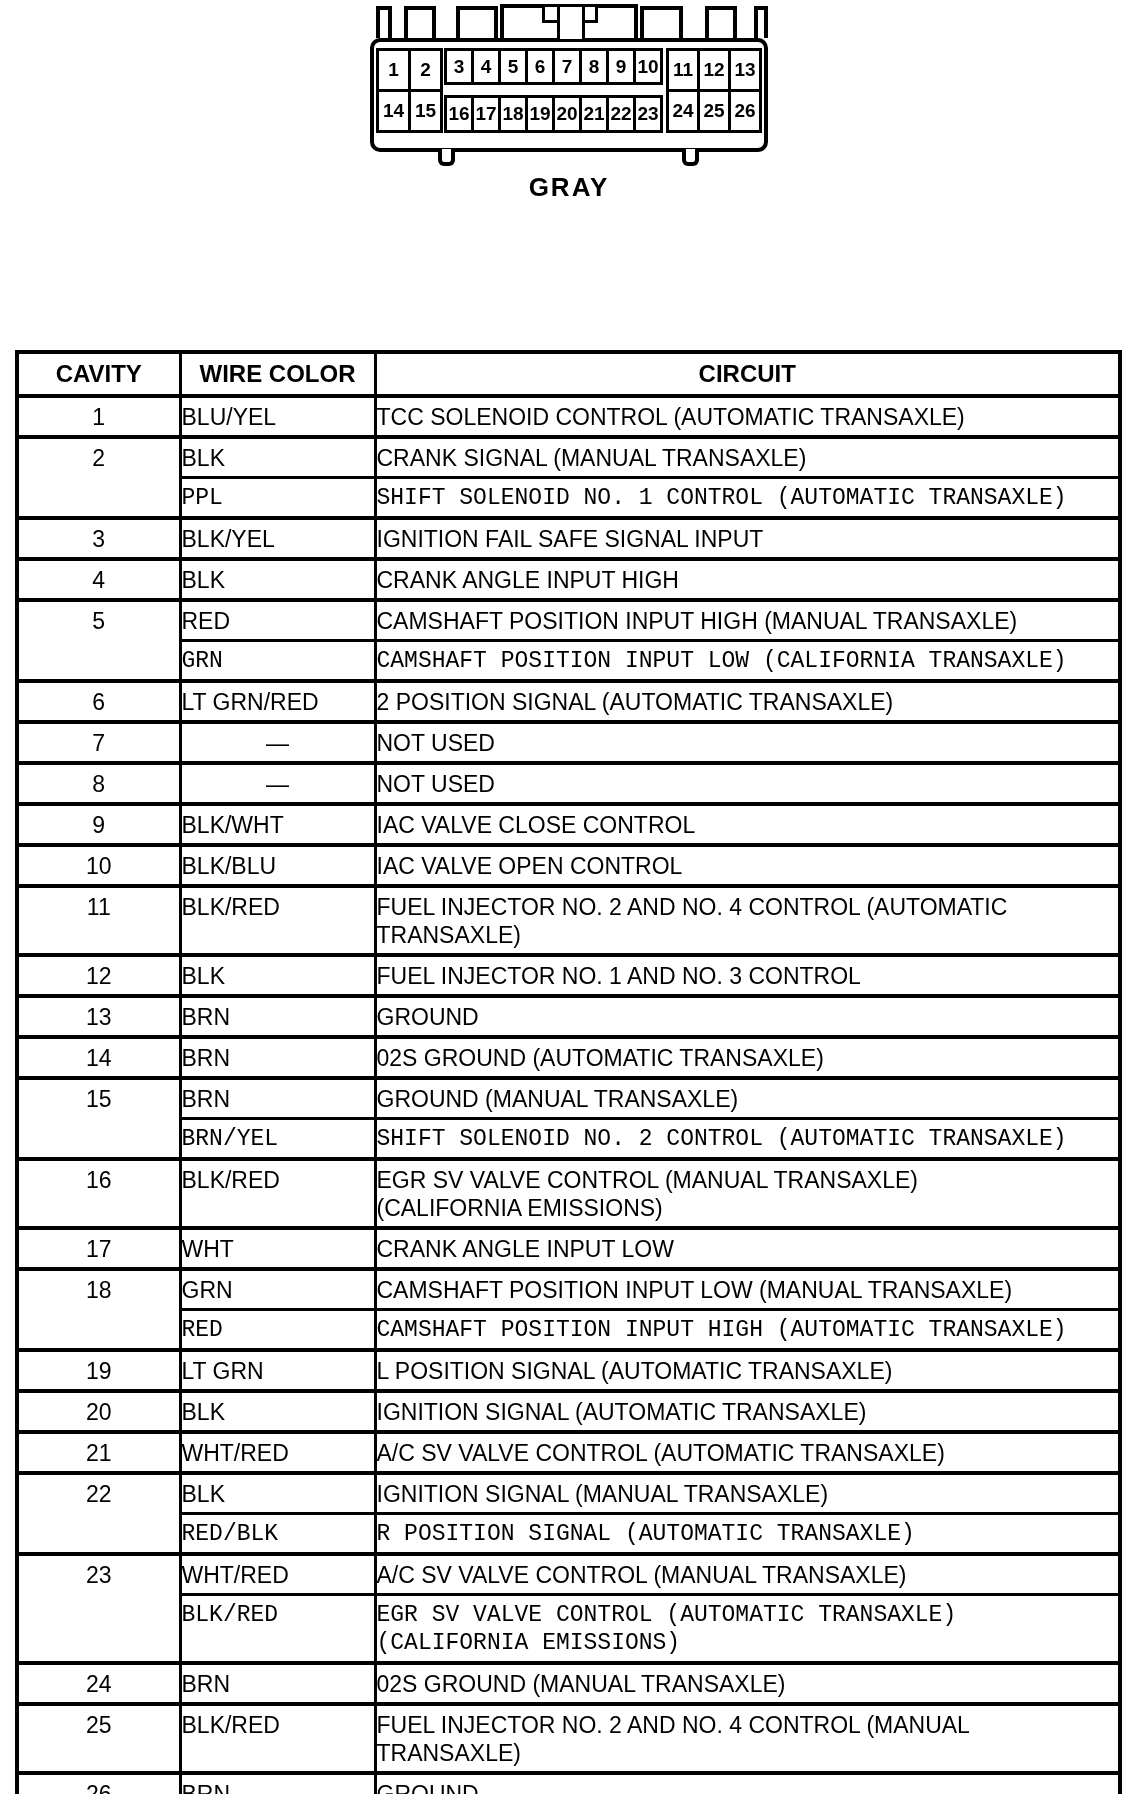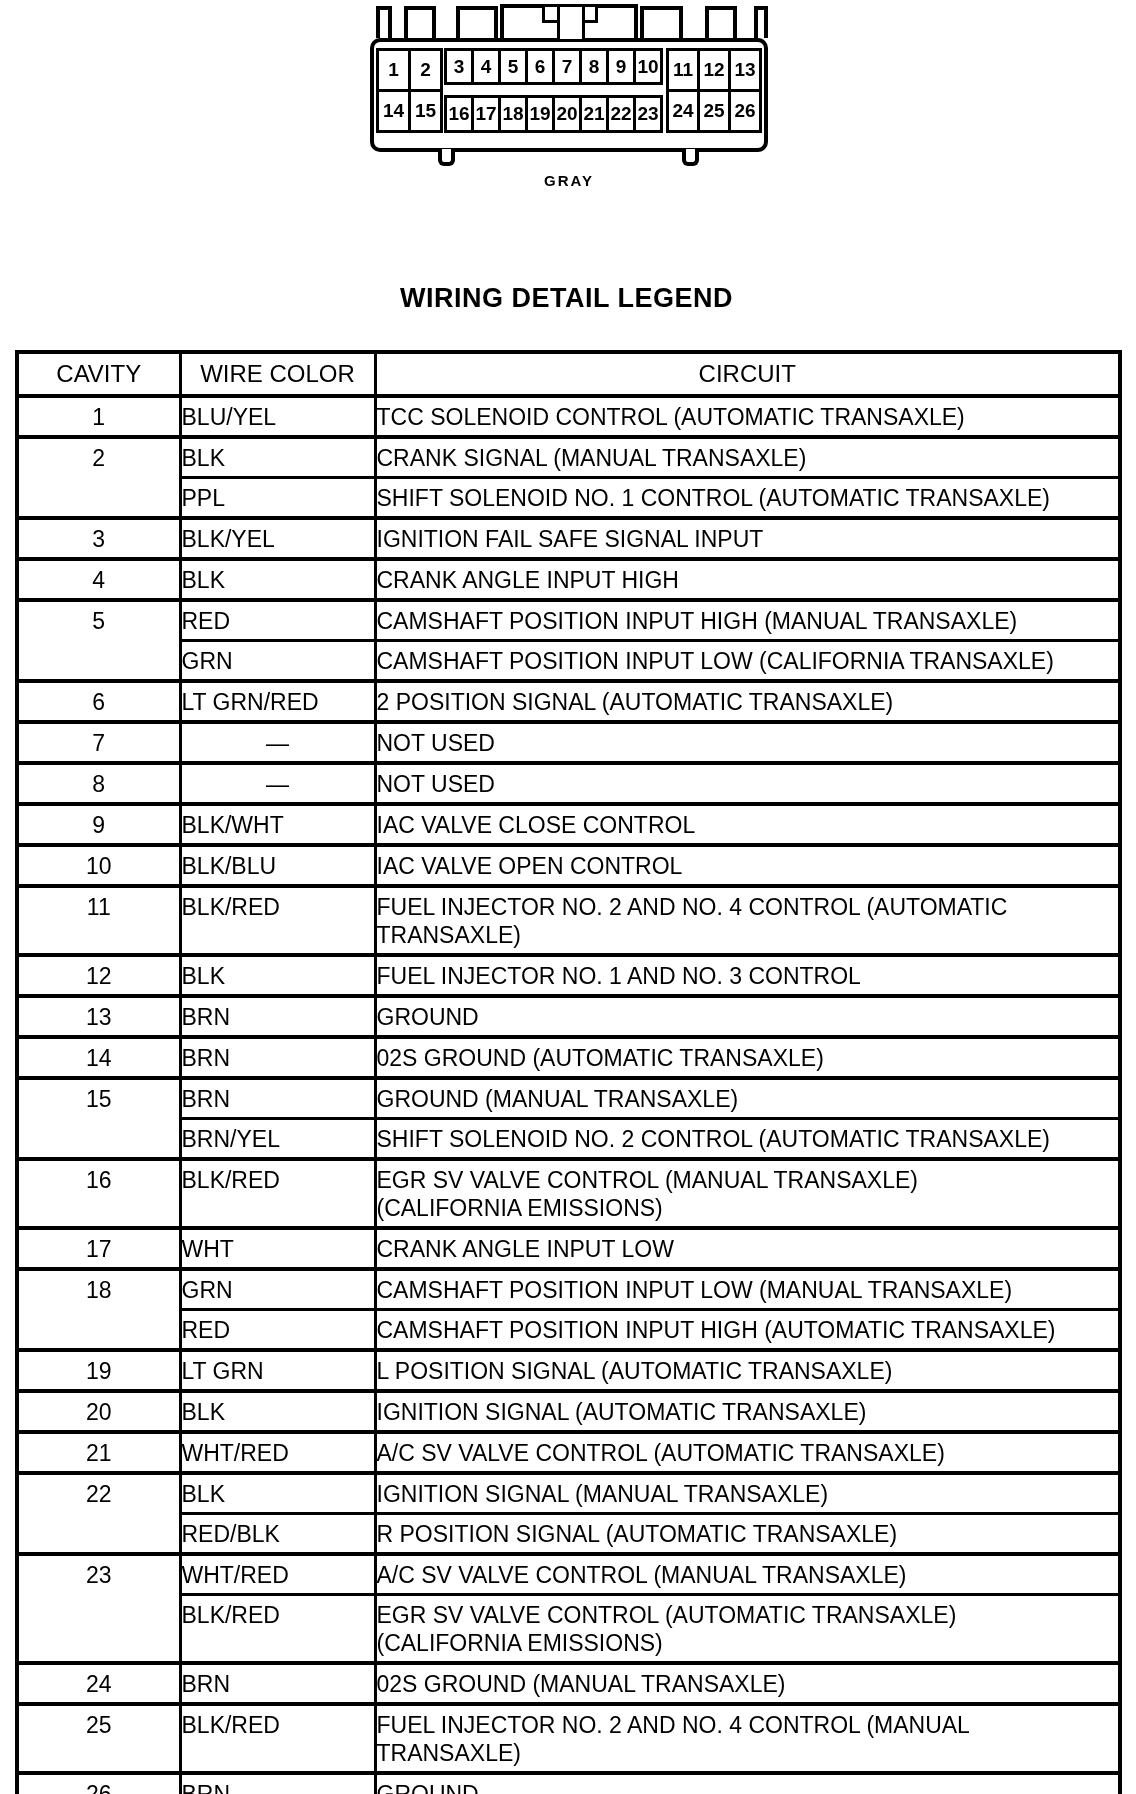--- a/index.html
+++ b/index.html
@@ -34,50 +34,50 @@
   }
   .pin-grid {
     position:absolute; display:grid; background:#000; gap:3px; padding:3px; z-index:6;
   }
   .pin {
     background:#fff; display:flex; align-items:center; justify-content:center;
     font-size:19px; font-weight:bold;
   }
   .conn-label {
     position:absolute; left:370px; top:172px; width:398px; text-align:center;
-    font-size:15px; font-weight:bold; letter-spacing:2px;
+    font-size:26px; font-weight:bold; letter-spacing:2px;
   }
 
   
   .legend-title {
     position:absolute; left:15px; top:283px; width:1103px; text-align:center;
     font-size:27px; font-weight:bold; letter-spacing:0.5px;
   }
   table.legend {
     position:absolute; left:15px; top:350px; width:1103px;
     border-collapse:collapse; table-layout:fixed;
     border:4px solid #000;
     font-size:23px;
   }
   table.legend col.c-cav   { width:163px; }
   table.legend col.c-color { width:195px; }
   table.legend col.c-circ  { width:745px; }
   table.legend th {
-    border-bottom:4px solid #000; font-size:24px; font-weight:normal;
+    border-bottom:4px solid #000; font-size:24px; font-weight:bold;
     height:40px; text-align:center; padding:0;
   }
   table.legend td {
     line-height:28px; padding:5px 0 4px 0; vertical-align:top;
   }
   td.cav   { text-align:center; border-right:3px solid #000; }
   td.color { padding-left:15px; border-right:3px solid #000;margin-top:17px; }
   td.color.dash { padding-left:0; text-align:center; }
   td.circ  { padding-left:15px;margin-top:36px; }
   tr.major > td { border-top:4px solid #000; }
-  tr.sub   > td { border-top:3px solid #000; }
+  tr.sub   > td { border-top:3px solid #000;font-family:Liberation Mono, monospace; }
   th.h-cav, th.h-color { border-right:3px solid #000; }
 </style>
 </head>
 <body>
 
 <div class="page">
 
   <div>
     <div class="conn-tab" style="left:376px; width:8px;"></div>
     <div class="conn-tab" style="left:404px; width:24px;"></div>
@@ -125,21 +125,20 @@
         <div class="pin">12</div>
         <div class="pin">13</div>
         <div class="pin">24</div>
         <div class="pin">25</div>
         <div class="pin">26</div>
       </div>
 
     <div class="conn-label">GRAY</div>
   </div>
 
-  <div class="legend-title">WIRING DETAIL LEGEND</div>
 
   <table class="legend">
     <colgroup>
         <col class="c-cav">
         <col class="c-color">
         <col class="c-circ">
       </colgroup>
     <thead>
       <tr>
         <th class="h-cav">CAVITY</th>

